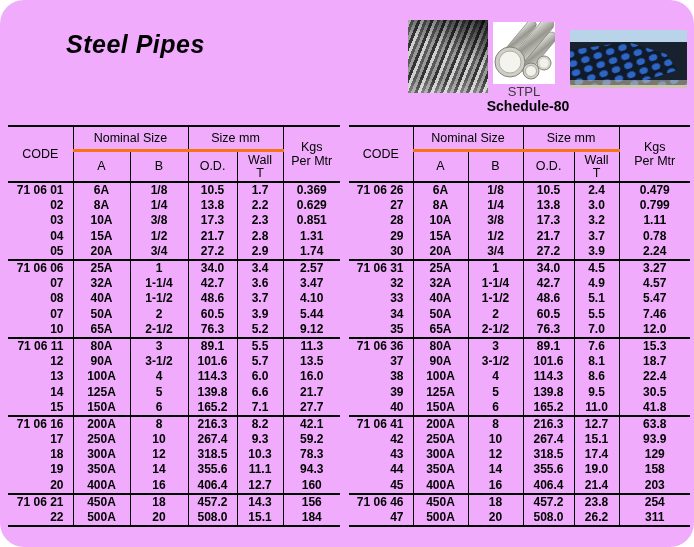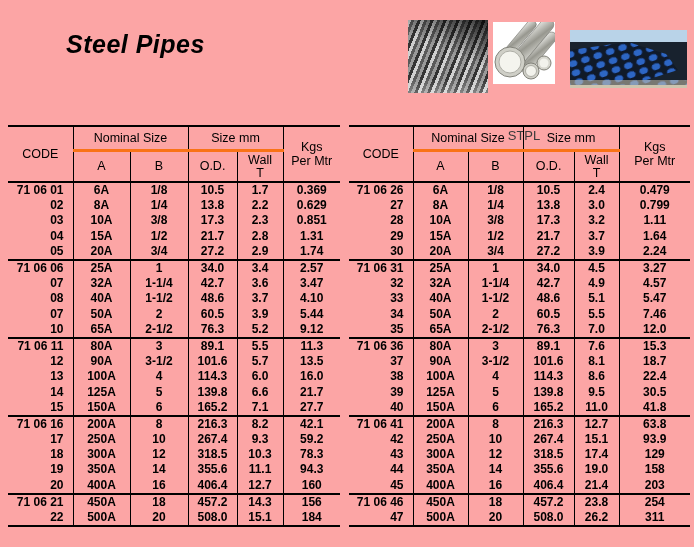--- a/index.html
+++ b/index.html
@@ -1,37 +1,37 @@
 <!DOCTYPE html>
 <html><head>
 <meta charset="utf-8">
 <style>
   html,body{margin:0;padding:0;background:#fff;}
-  .page{position:relative;width:694px;height:547px;background:#fca5a5;overflow:hidden;
-        font-family:"Liberation Sans",sans-serif;color:#000;}
+  .page{position:relative;width:694px;height:547px;background:#f0abfc;overflow:hidden;
+        font-family:"Liberation Sans",sans-serif;color:#000;border-radius:24px;}
 
   
   .title-main{position:absolute;left:66px;top:30px;font-size:25px;font-weight:bold;
               font-style:italic;letter-spacing:.5px;}
   .title-suffix{position:absolute;left:187px;top:36px;font-size:19px;font-weight:bold;
                 font-style:italic;}
   .sch-heading{position:absolute;top:98px;width:140px;text-align:center;
                font-size:14px;font-weight:bold;}
   .sch40{left:105px;}
   .sch80{left:458px;}
 
   
   .photo1{position:absolute;left:408px;top:20px;width:80px;height:73px;
           background:
             linear-gradient(205deg, rgba(0,0,0,.78), rgba(0,0,0,0) 45%),
             linear-gradient(0deg, rgba(255,255,255,.25), rgba(255,255,255,0) 20%),
             repeating-linear-gradient(112deg,#cfcfcf 0 3px,#5a5a5a 3px 6px,#999 6px 9px,#333 9px 12px);}
   .photo2{position:absolute;left:493px;top:22px;width:62px;height:62px;background:#fff;}
   .photo2-caption{position:absolute;left:493px;top:84px;width:62px;text-align:center;
-                  font-size:13px;color:#3a3a3a;margin-top:44px;}
+                  font-size:13px;color:#3a3a3a;}
   .photo3{position:absolute;left:570px;top:30px;width:117px;height:58px;}
 
   
   .tbl-wrap{position:absolute;top:125px;}
   .tw40{left:8px;width:332px;}
   .tw80{left:349px;width:341px;}
   table.pipes{border-collapse:collapse;table-layout:fixed;width:100%;
               border-top:2px solid #000;border-bottom:2px solid #000;}
   table.pipes thead{border-bottom:2px solid #000;}
   table.pipes tbody.grp{border-top:2px solid #000;}
@@ -86,20 +86,21 @@
         <ellipse cx="5.5" cy="4.5" rx="4.8" ry="3.7" fill="#2d66c4" stroke="#0c1730" stroke-width="1"></ellipse>
       </pattern>
     </defs>
     <rect width="117" height="16" fill="#b9d3e8"></rect>
     <rect y="12" width="117" height="40" fill="#18222e"></rect>
     <polygon points="0,20 58,12 96,24 108,40 70,52 0,52" fill="url(#bp)"></polygon>
     <rect y="50" width="117" height="8" fill="#cdc4ae"></rect>
     <rect y="50" width="117" height="5" fill="url(#bp)" opacity=".45"></rect>
   </svg>
 
+  <div class="sch-heading sch80">Schedule-80</div>
 
   <div class="tbl-wrap tw40">
     <table class="pipes">
       <colgroup>
         <col style="width:65px">
           <col style="width:57px">
           <col style="width:58px">
         <col style="width:49px">
           <col style="width:46px">
           <col style="width:57px">
@@ -355,21 +356,21 @@
             <td>17.3</td>
             <td>3.2</td>
             <td>1.11</td>
           </tr>
           <tr>
             <td class="code">29</td>
             <td>15A</td>
             <td>1/2</td>
             <td>21.7</td>
             <td>3.7</td>
-            <td>1.64</td>
+            <td>0.78</td>
           </tr>
           <tr>
             <td class="code">30</td>
             <td>20A</td>
             <td>3/4</td>
             <td>27.2</td>
             <td>3.9</td>
             <td>2.24</td>
           </tr>
         </tbody>

